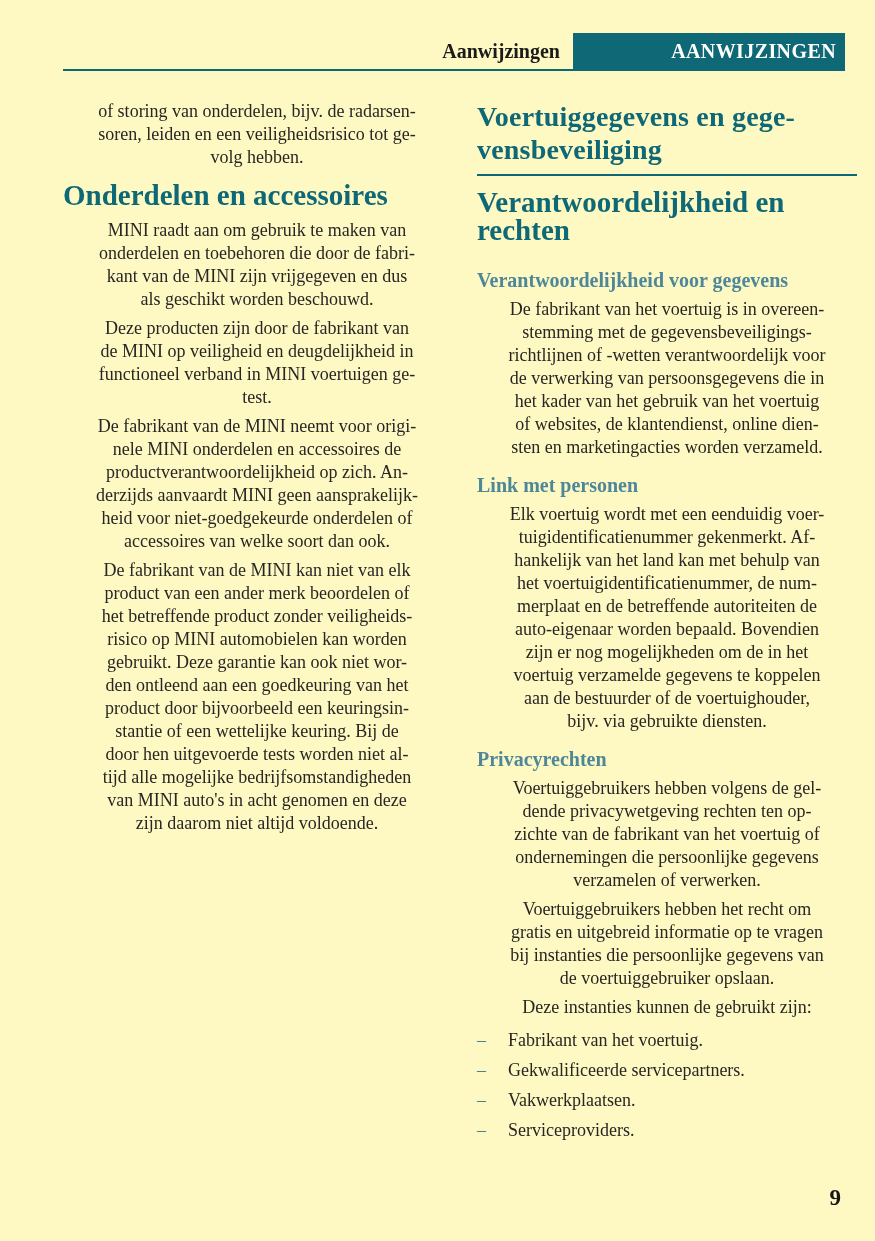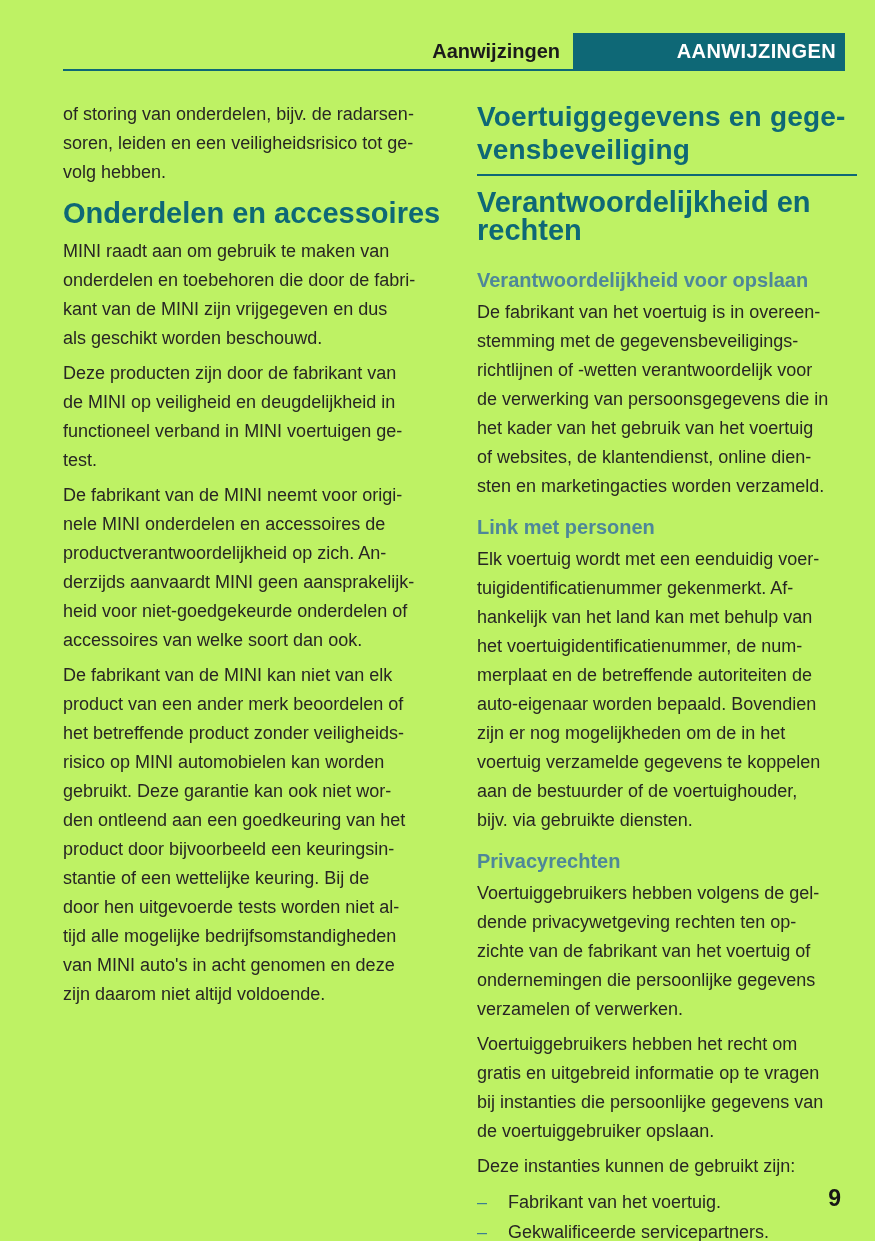--- a/index.html
+++ b/index.html
@@ -4,22 +4,22 @@
 <style>
   :root{
     --teal:#0e6876;
     --subhead:#4e8799;
     --text:#282624;
   }
   html,body{margin:0;padding:0;background:#ffffff;}
   .page{
     position:relative;
     width:875px;height:1241px;
-    background:#bef264;
-    font-family:Liberation Sans, sans-serif;
+    background:#fef9c3;
+    font-family:Liberation Serif, serif;
     overflow:hidden;
   }
   
   .header{
     position:absolute;top:33px;left:63px;width:782px;height:36px;
     display:flex;align-items:center;justify-content:flex-end;
   }
   .running-title{
     font-weight:bold;font-size:20px;color:#1b1b1b;margin-right:13px;white-space:nowrap;
   }
@@ -33,22 +33,23 @@
   }
   .header-rule{
     position:absolute;top:69px;left:63px;width:782px;height:2px;background:var(--teal);
   }
   
   .col{position:absolute;top:100px;}
   .col-left{left:63px;width:388px;}
   .col-right{left:477px;width:380px;}
   .prewrap{white-space:pre-line;}
   p.body{
-    font-size:18px;line-height:29px;color:var(--text);
+    font-size:18px;line-height:23px;color:var(--text);
     margin:0 0 6px 0;
+    text-align:center;
   }
   h1.doc-title{
     color:var(--teal);font-size:28px;line-height:33px;font-weight:bold;
     margin:0 0 8px 0;letter-spacing:0.2px;
   }
   .title-rule{height:2px;background:var(--teal);margin:0 0 12px 0;}
   h2.section-heading{
     color:var(--teal);font-size:29px;line-height:28px;font-weight:bold;
     margin:0 0 24px 0;
   }
@@ -115,21 +116,21 @@
 van MINI auto's in acht genomen en deze
 zijn daarom niet altijd voldoende.</p>
   </section>
 
   <section class="col col-right">
     <h1 class="doc-title prewrap">Voertuiggegevens en gege-
 vensbeveiliging</h1>
     <div class="title-rule"></div>
     <h2 class="section-heading">Verantwoordelijkheid en rechten</h2>
 
-    <h3 class="subheading first-sub">Verantwoordelijkheid voor opslaan</h3>
+    <h3 class="subheading first-sub">Verantwoordelijkheid voor gegevens</h3>
     <p class="body prewrap">De fabrikant van het voertuig is in overeen-
 stemming met de gegevensbeveiligings-
 richtlijnen of -wetten verantwoordelijk voor
 de verwerking van persoonsgegevens die in
 het kader van het gebruik van het voertuig
 of websites, de klantendienst, online dien-
 sten en marketingacties worden verzameld.</p>
 
     <h3 class="subheading">Link met personen</h3>
     <p class="body prewrap">Elk voertuig wordt met een eenduidig voer-

